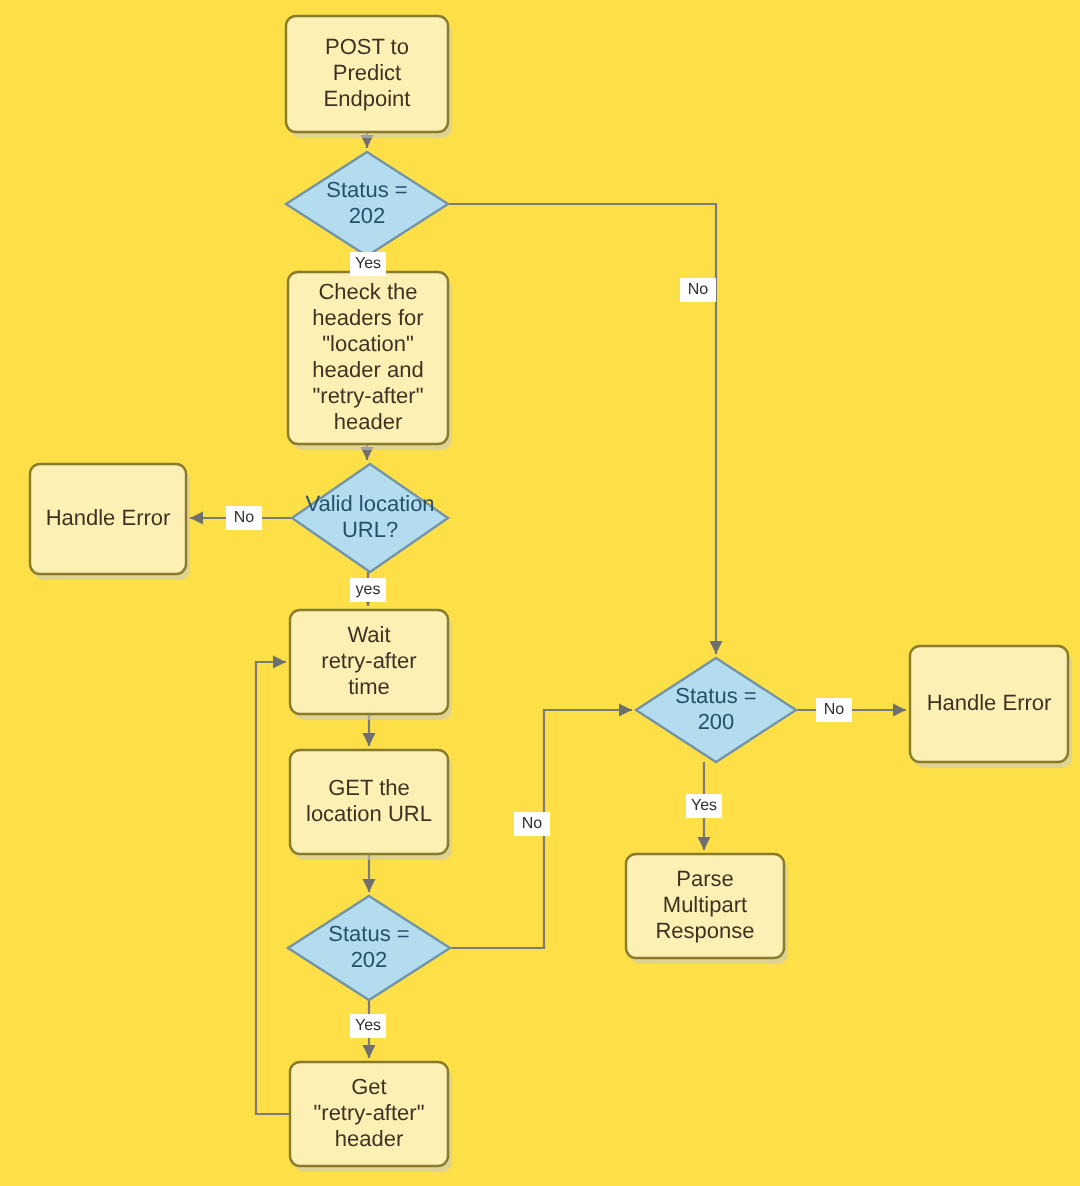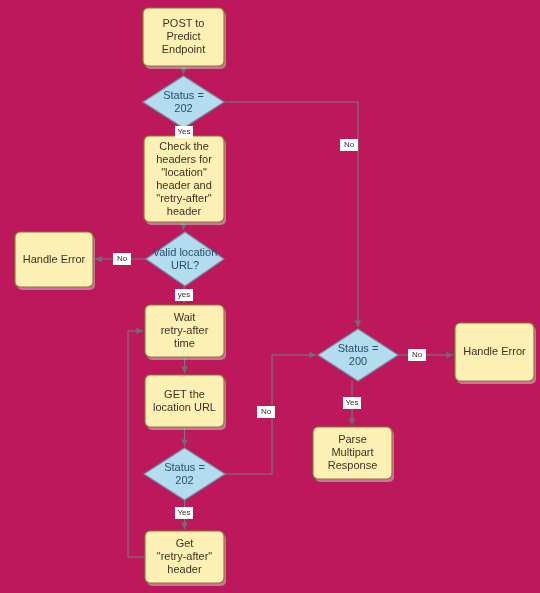--- a/index.html
+++ b/index.html
@@ -7,21 +7,21 @@
     padding: 0;
     background: #ffffff;
   }
   body {
     font-family: "Liberation Sans", sans-serif;
   }
   #canvas {
     position: relative;
     width: 540px;
     height: 593px;
-    background: #be185d;
+    background: #fde047;
     overflow: hidden;
   }
   #flow-svg {
     position: absolute;
     left: 0;
     top: 0;
     width: 540px;
     height: 593px;
   }
   .node-text {

